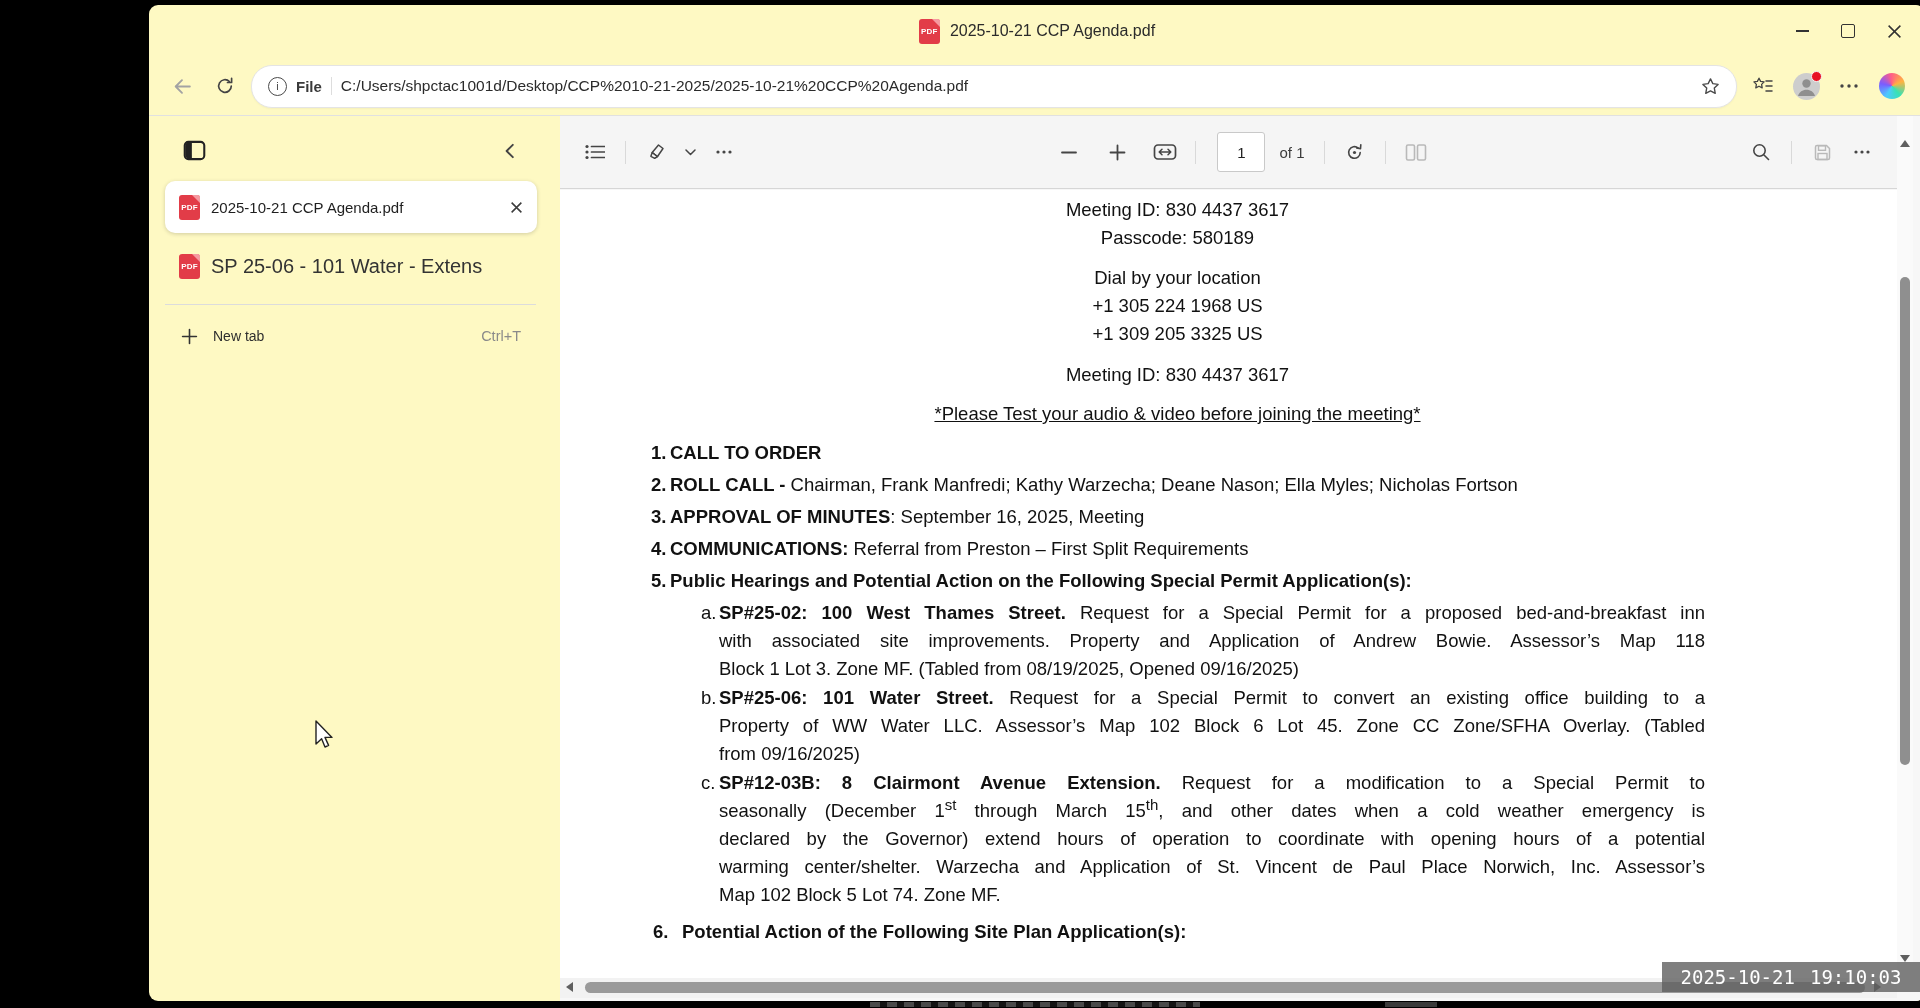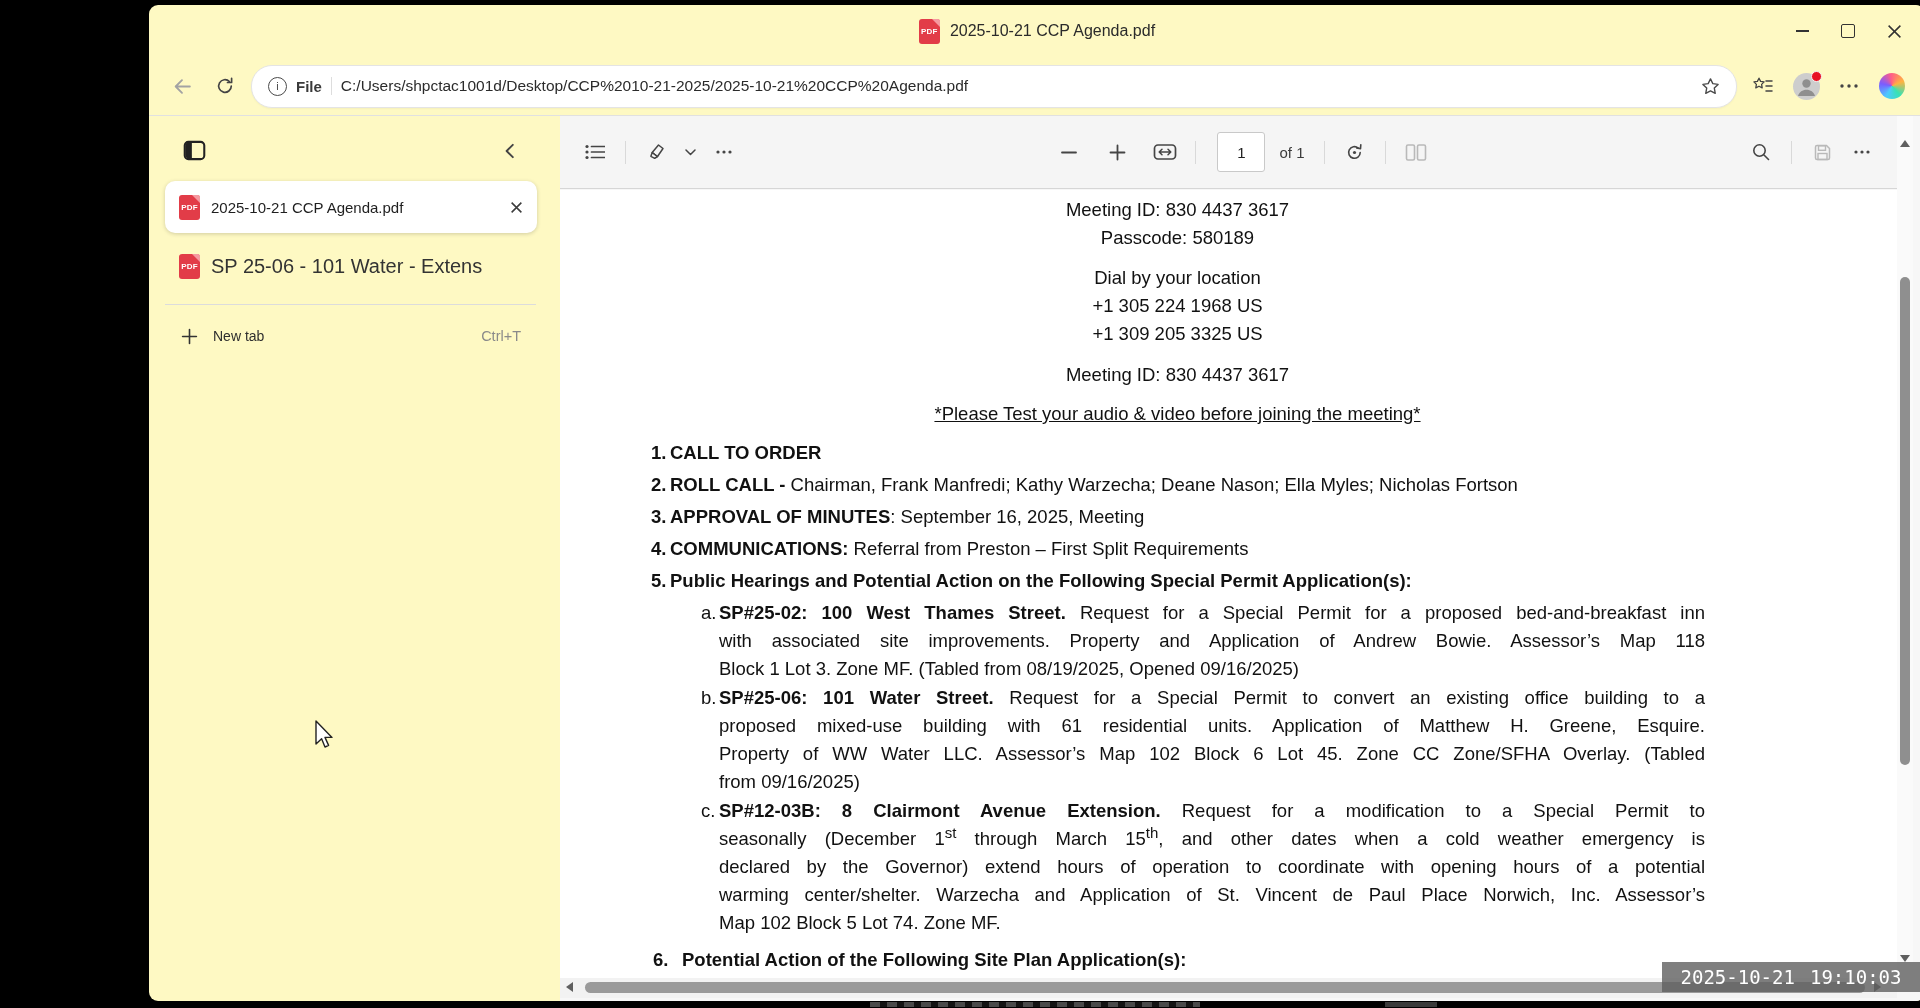--- a/index.html
+++ b/index.html
@@ -349,21 +349,20 @@
             <div class="sub">
               <span class="marker">a.</span>
               <div class="pline stretch"><b>SP#25-02: 100 West Thames Street.</b><span> Request for a Special Permit for a proposed bed-and-breakfast inn</span></div>
               <div class="pline stretch">with associated site improvements. Property and Application of Andrew Bowie.  Assessor’s Map 118</div>
               <div class="pline">Block 1 Lot 3.  Zone MF. (Tabled from 08/19/2025, Opened 09/16/2025)</div>
             </div>
 
             <div class="sub">
               <span class="marker">b.</span>
               <div class="pline stretch"><b>SP#25-06: 101 Water Street.</b><span> Request for a Special Permit to convert an existing office building to a</span></div>
-              <div class="pline stretch">proposed mixed-use building with 61 residential units.  Application of Matthew H. Greene, Esquire.</div>
               <div class="pline stretch">Property of WW Water LLC.  Assessor’s Map 102 Block 6 Lot 45.  Zone CC Zone/SFHA Overlay. (Tabled</div>
               <div class="pline">from 09/16/2025)</div>
             </div>
 
             <div class="sub">
               <span class="marker">c.</span>
               <div class="pline stretch"><b>SP#12-03B: 8 Clairmont Avenue Extension.</b><span>  Request for a modification to a Special Permit to</span></div>
               <div class="pline stretch"><span>seasonally (December 1</span><sup>st</sup><span> through March 15</span><sup>th</sup><span>, and other dates when a cold weather emergency is</span></div>
               <div class="pline stretch">declared by the Governor) extend hours of operation to coordinate with opening hours of a potential</div>
               <div class="pline stretch">warming center/shelter. Warzecha and Application of St. Vincent de Paul Place Norwich, Inc.  Assessor’s</div>

